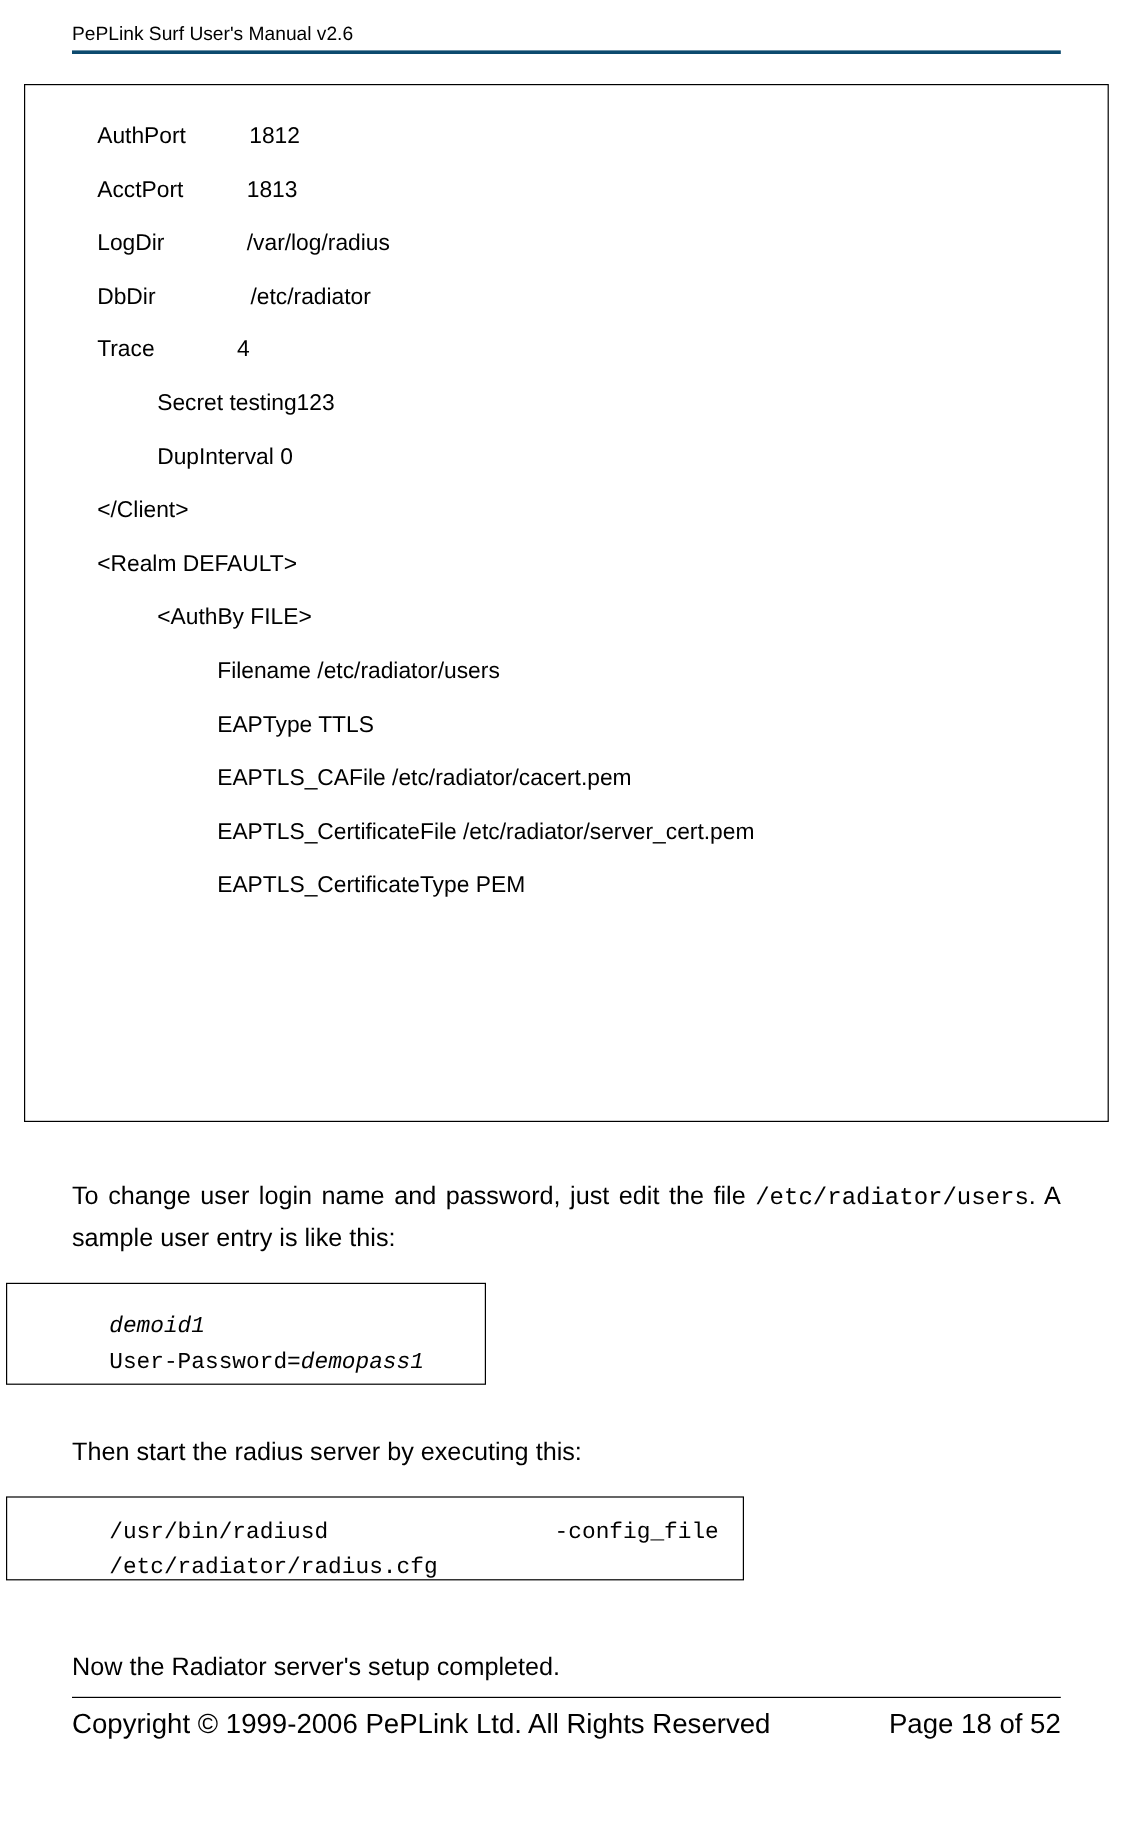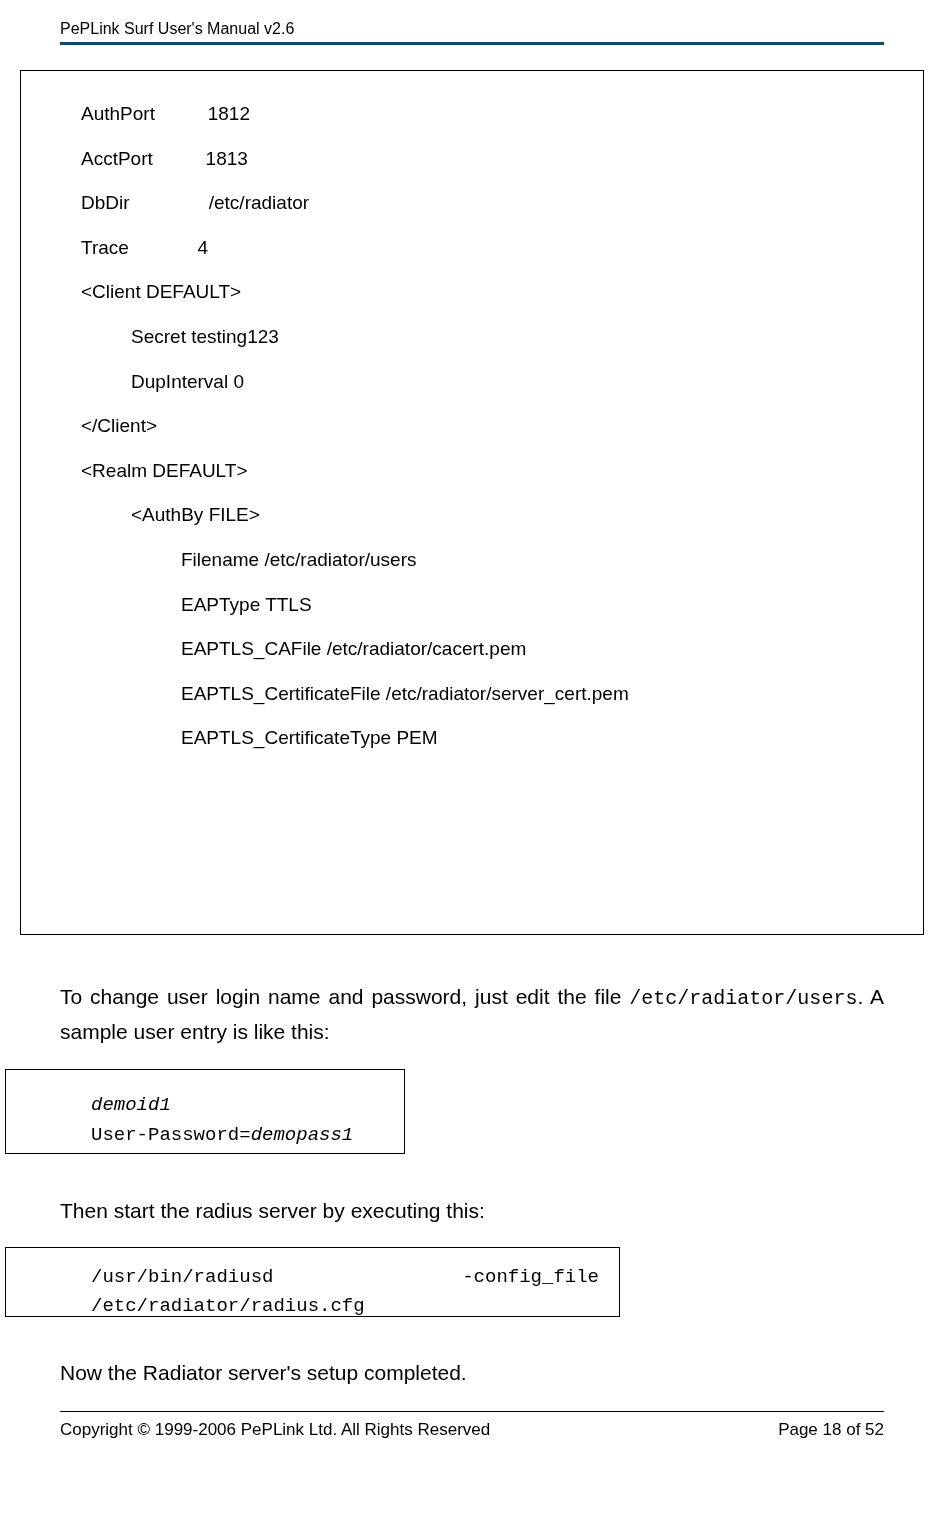--- a/index.html
+++ b/index.html
@@ -60,58 +60,58 @@
       width: 400px;
       font-family: "Courier New", monospace;
       font-size: 19px;
       line-height: 1.6;
       height: 85px;
       overflow: hidden;
       box-sizing: border-box;
     }
     .cmd-box {
       border: 1.5px solid #000;
-      margin: 0 0 39px -55px;
+      margin: 0 0 56px -55px;
       padding: 15px 20px 8px 85px;
       width: 615px;
       font-family: "Courier New", monospace;
       font-size: 19px;
       line-height: 1.5;
       height: 70px;
       overflow: hidden;
       box-sizing: border-box;
     }
     .cmd-row {
       display: flex;
       justify-content: space-between;
     }
     .footer {
       position: absolute;
-      bottom: 40px;
+      bottom: 30px;
       left: 60px;
       right: 60px;
       border-top: 1px solid #000;
       padding-top: 8px;
-      font-size: 17px;
+      font-size: 23px;
       display: flex;
       justify-content: space-between;
     }
   </style>
 </head>
 <body>
 
 <div class="page">
   <div class="header">PePLink Surf User's Manual v2.6</div>
 
   <div class="config-box">
     <div class="config-line">AuthPort          1812</div>
     <div class="config-line">AcctPort          1813</div>
+    <div class="config-line">LogDir             /var/log/radius</div>
     <div class="config-line">DbDir               /etc/radiator</div>
     <div class="config-line">Trace             4</div>
-    <div class="config-line">&lt;Client DEFAULT&gt;</div>
     <div class="config-line indent1">Secret testing123</div>
     <div class="config-line indent1">DupInterval 0</div>
     <div class="config-line">&lt;/Client&gt;</div>
     <div class="config-line">&lt;Realm DEFAULT&gt;</div>
     <div class="config-line indent1">&lt;AuthBy FILE&gt;</div>
     <div class="config-line indent2">Filename /etc/radiator/users</div>
     <div class="config-line indent2">EAPType TTLS</div>
     <div class="config-line indent2">EAPTLS_CAFile /etc/radiator/cacert.pem</div>
     <div class="config-line indent2">EAPTLS_CertificateFile /etc/radiator/server_cert.pem</div>
     <div class="config-line indent2">EAPTLS_CertificateType PEM</div>

